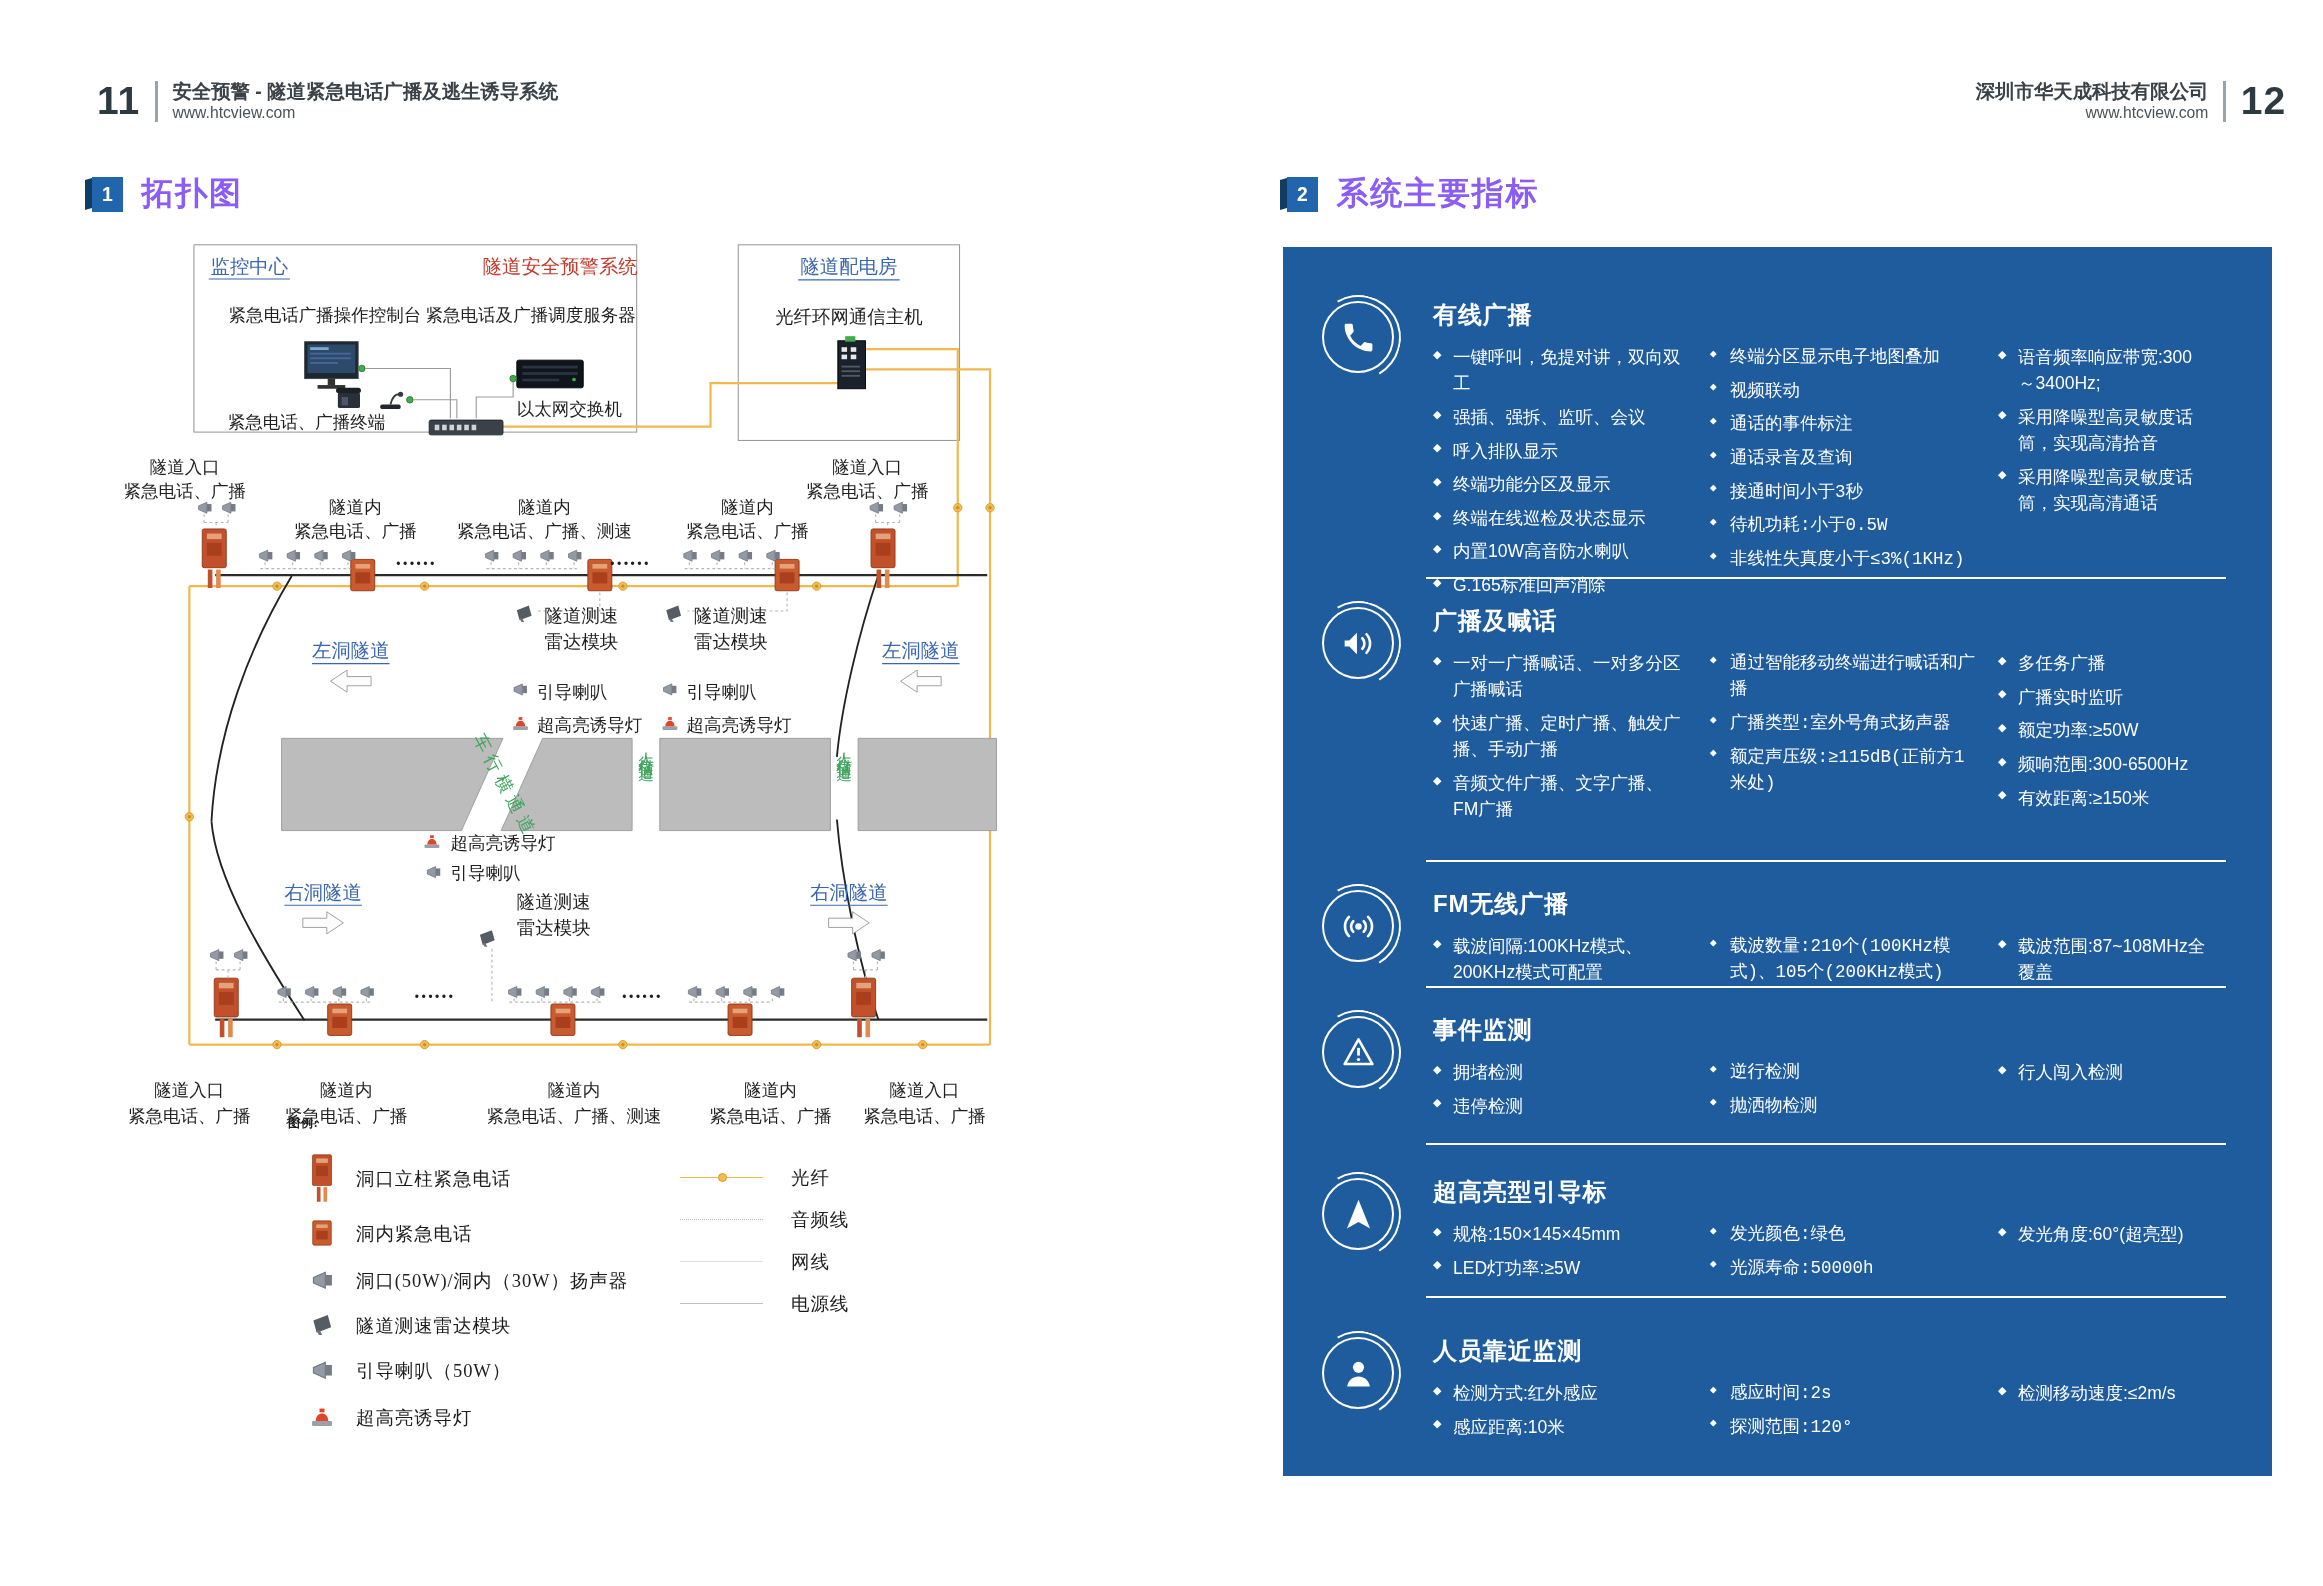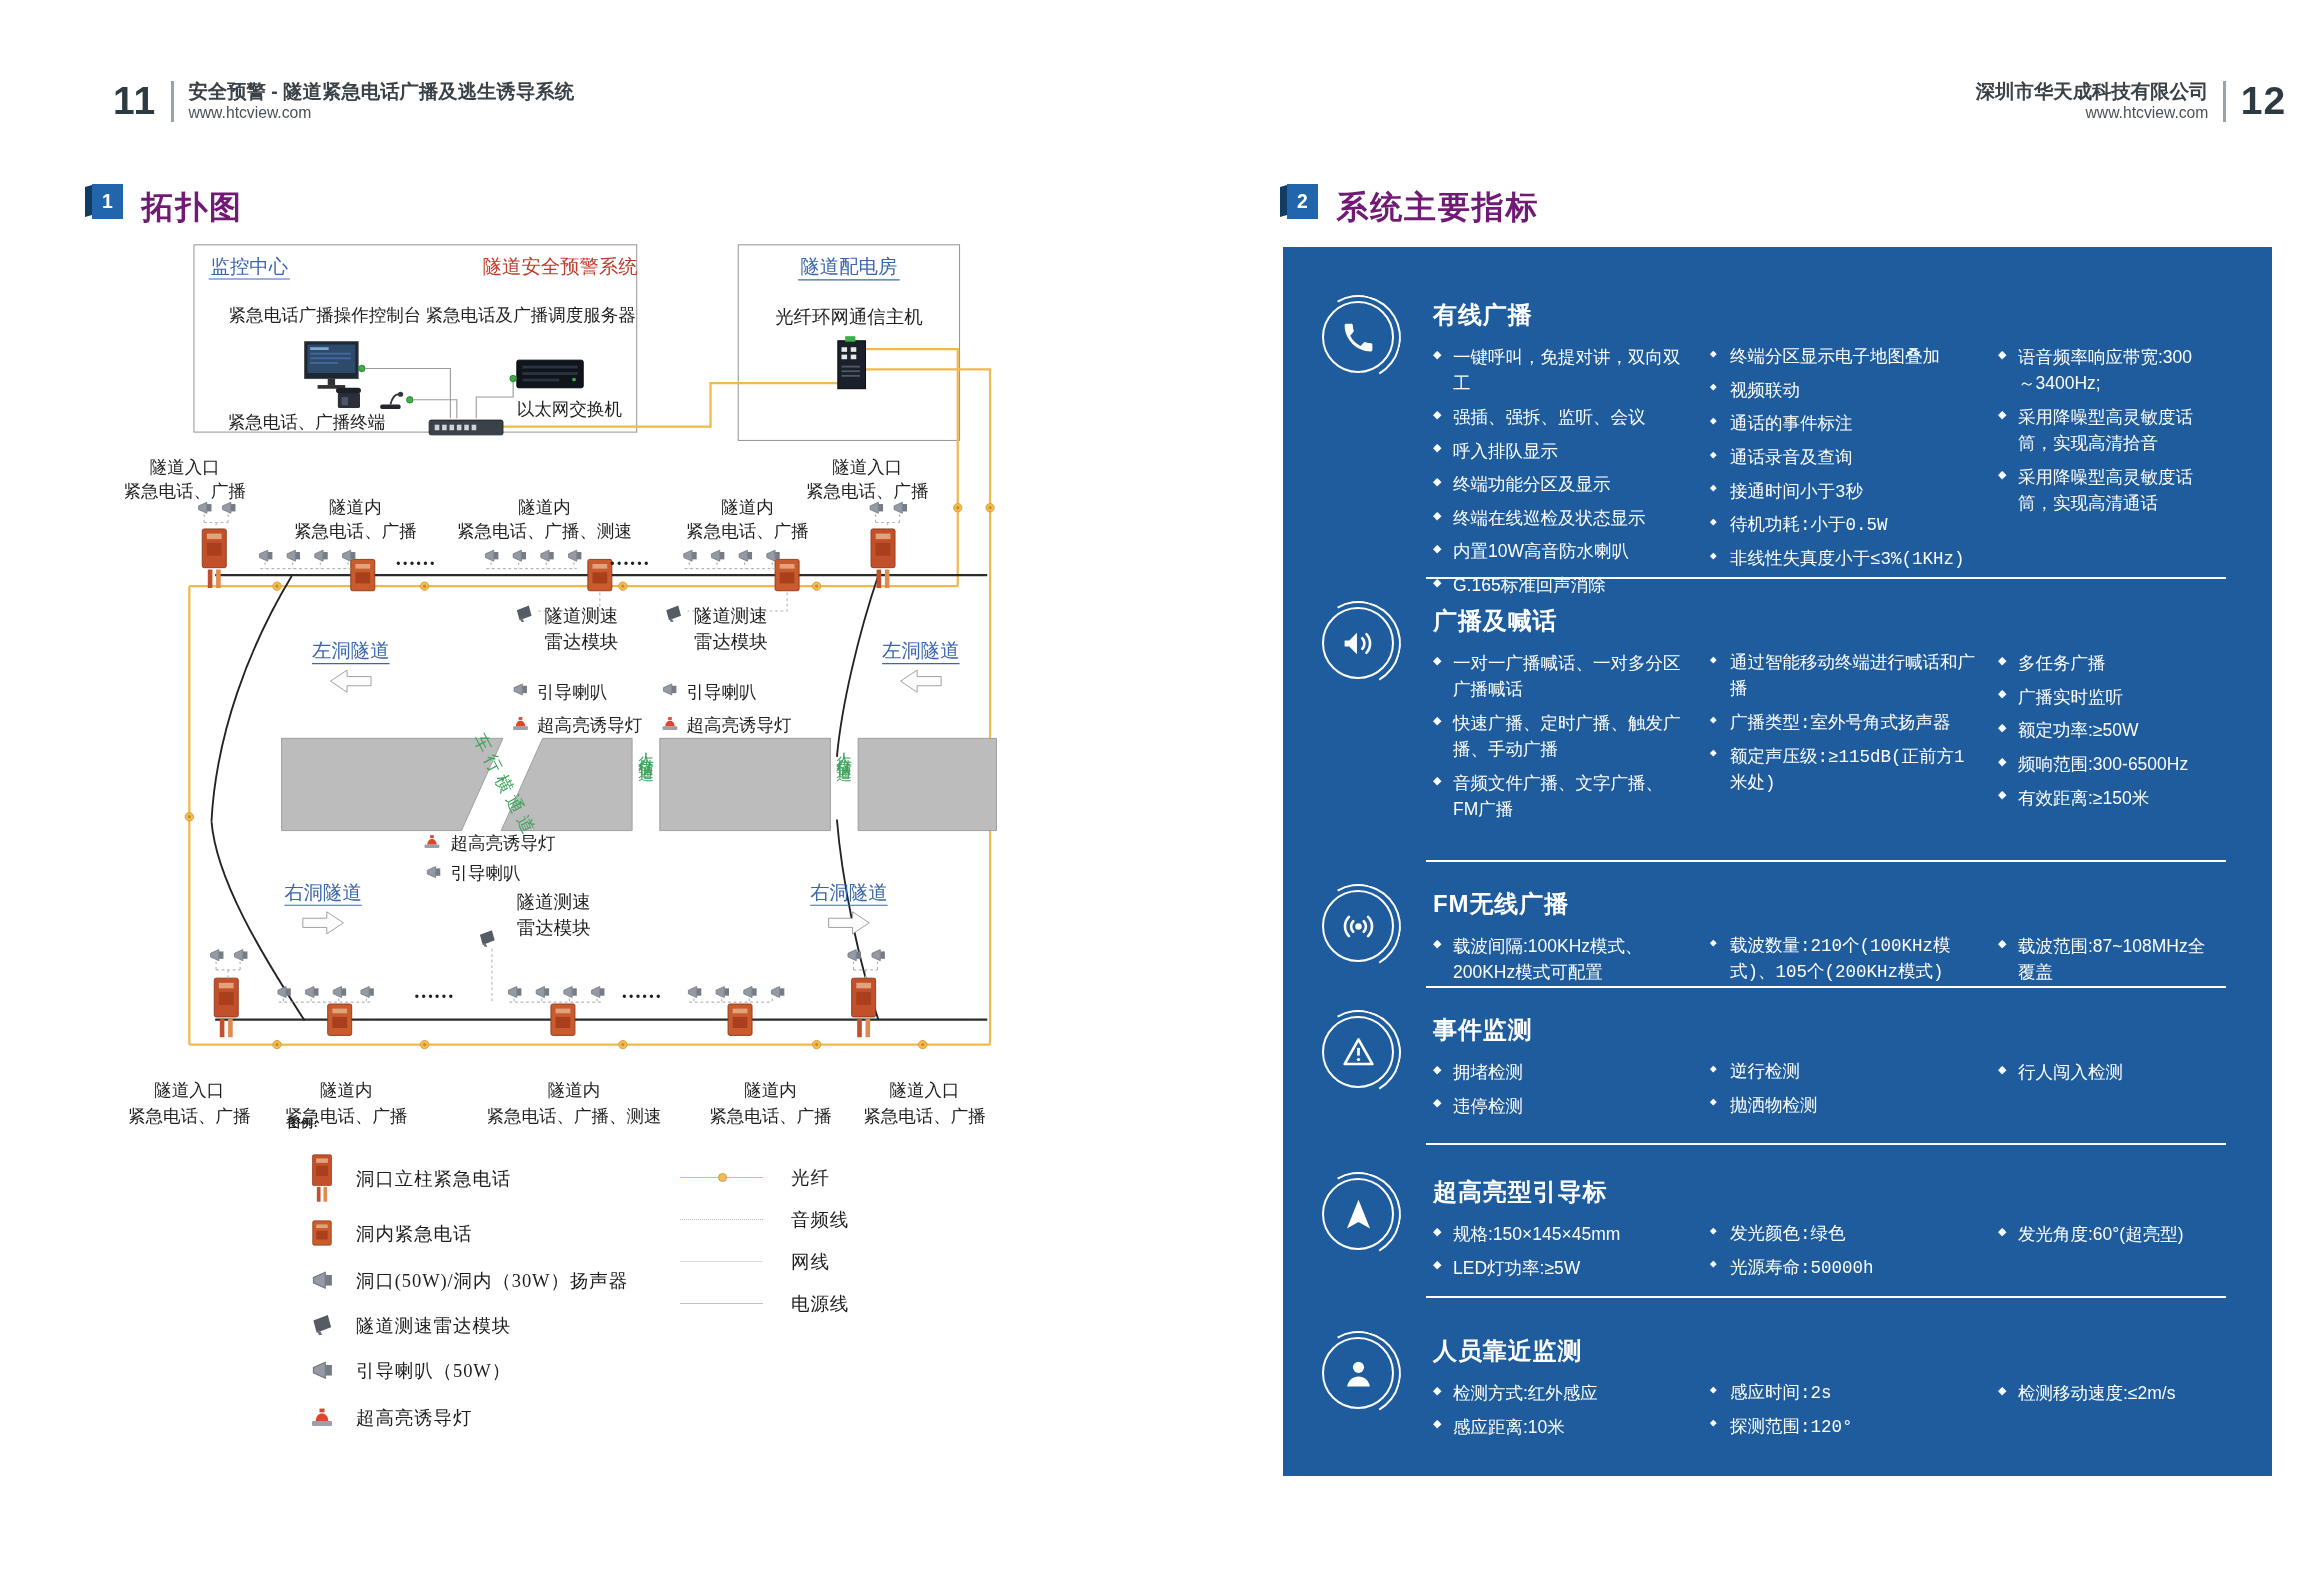--- a/index.html
+++ b/index.html
@@ -1,37 +1,37 @@
 <!DOCTYPE html>
 <html style="font-size:14.8px"><head>
 <meta charset="utf-8">
 <style>
   html,body{margin:0;padding:0;background:#e8e8e8;}
   .canvas{position:relative;width:2323px;height:1587px;background:#ffffff;overflow:hidden;
           font-family:"Liberation Sans",sans-serif;color:#222;}
   
   .hdr{position:absolute;top:79px;display:flex;align-items:center;gap:14.8px;}
-  .hdr-left{left:113px;}
+  .hdr-left{left:97px;}
   .hdr-right{right:37px;}
   .hdr .pageno{font-size:39px;font-weight:bold;color:#2e3a42;letter-spacing:0.9px;}
   .hdr .vbar{width:2.8px;height:41px;background:#9aa3a9;}
   .hdr .hblock{display:flex;flex-direction:column;line-height:1.25;}
   .hdr-left .hblock{align-items:flex-start;}
   .hdr-right .hblock{align-items:flex-end;}
   .hdr .htitle{font-size:19.4px;font-weight:bold;color:#3a4147;}
   .hdr .hurl{font-size:15.7px;color:#4a5157;}
   
   .sec-head{position:absolute;display:flex;align-items:center;gap:18.5px;}
   .sec-head-left{left:92px;top:172px;}
   .sec-head-right{left:1287px;top:172px;}
   .badge{position:relative;width:31px;height:35px;background:#2166ac;color:#fff;font-weight:bold;
          display:flex;align-items:center;justify-content:center;font-size:19.4px;}
   .badge::before{content:"";position:absolute;left:-7.4px;top:2.8px;width:7.4px;height:29.5px;
                  background:#123d63;transform:skewY(-16deg);}
-  .sec-title{font-size:32px;font-weight:bold;color:#701a75;letter-spacing:1.8px;margin-top:14px;}
+  .sec-title{font-size:32px;font-weight:bold;color:#8b5cf6;letter-spacing:1.8px;}
   
   .diagram{position:absolute;left:120px;top:231px;width:932px;height:904px;}
   .diagram svg{position:absolute;left:0;top:0;}
   .dg-serif{font-family:"Liberation Serif","DejaVu Serif",serif;}
   .green-vert{position:absolute;writing-mode:vertical-rl;color:#3ea45b;font-size:15.7px;
               letter-spacing:3.7px;font-family:"Liberation Serif",serif;}
   .green-diag{position:absolute;color:#3ea45b;font-size:17.5px;letter-spacing:5.5px;
               font-family:"Liberation Serif",serif;transform:rotate(62deg);white-space:nowrap;}
   
   .legend{position:absolute;left:222px;top:1115px;width:720px;height:369px;

